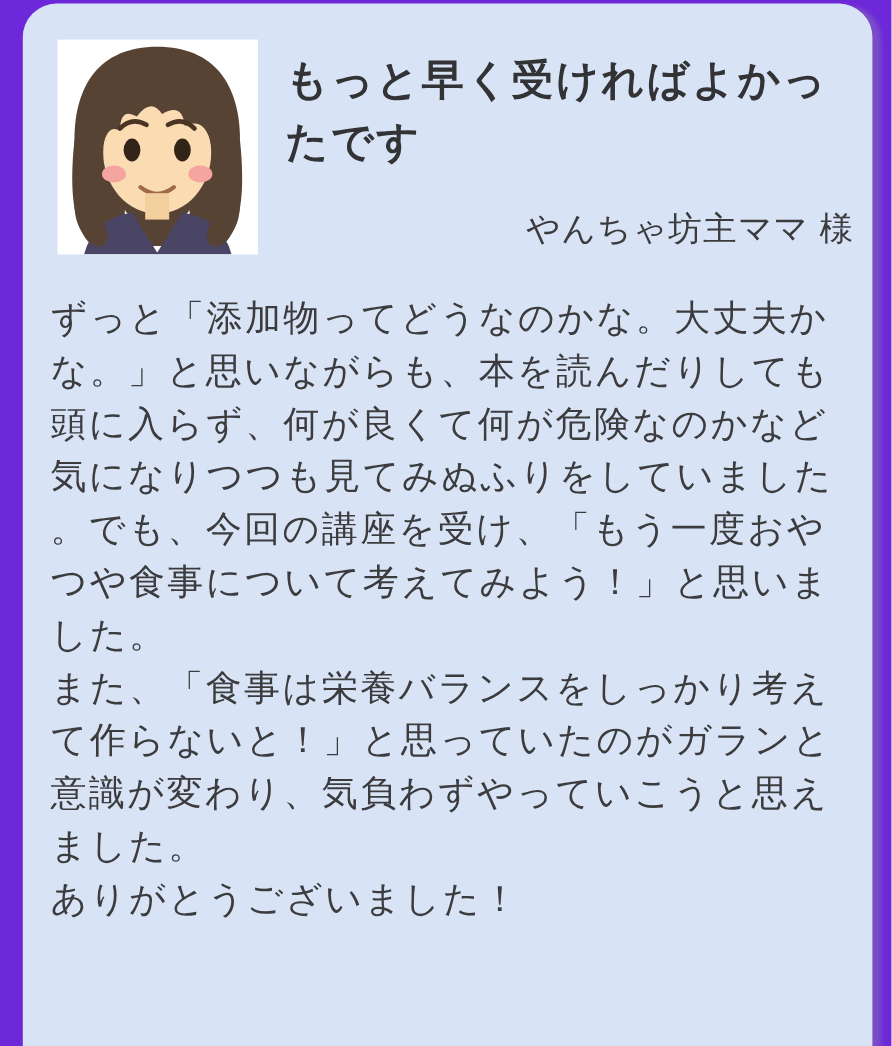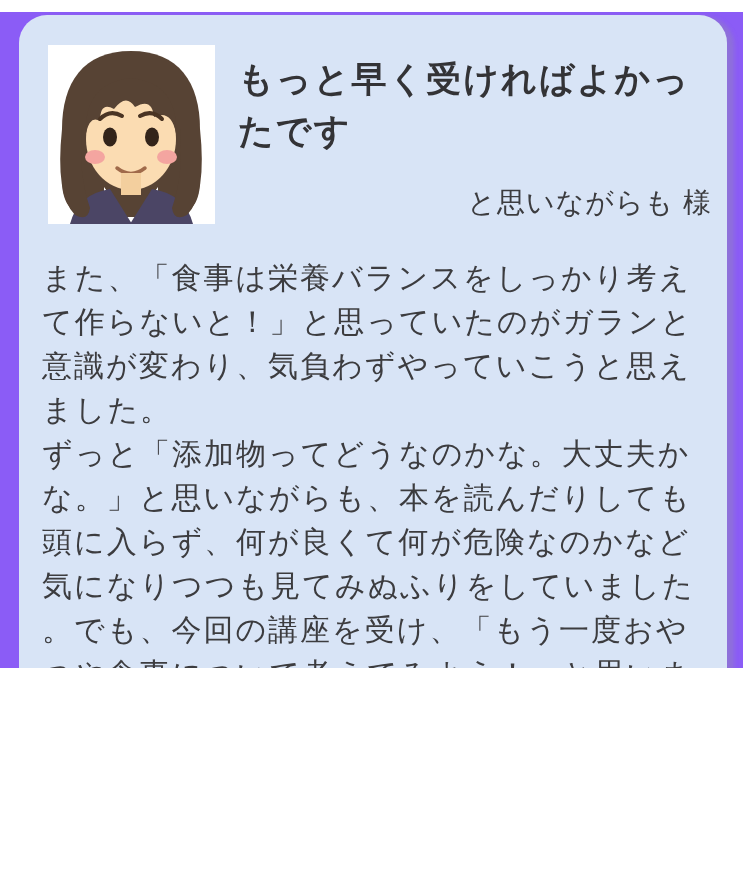--- a/index.html
+++ b/index.html
@@ -6,24 +6,23 @@
     margin: 0;
     padding: 0;
     width: 743px;
     height: 872px;
     overflow: hidden;
     font-family: "Liberation Sans", "DejaVu Sans", sans-serif;
   }
   .page {
     position: relative;
     width: 743px;
-    height: 656px;
-    background: #8b5cf6;
+    height: 872px;
+    background: #6d28d9;
     overflow: hidden;
-    margin-top: 12px;
   }
   .card {
     position: absolute;
     left: 19px;
     top: 3px;
     width: 708px;
     height: 869px;
     background: #d8e4f6;
     border-radius: 28px 28px 0 0;
     box-shadow: 7px 2px 4px rgba(150, 150, 165, 0.35);
@@ -116,22 +115,22 @@
         <path d="M 22,179 Q 30,149 62,144 L 84,179 Z" fill="#4b4565"></path>
         <path d="M 145,179 Q 137,149 104,144 L 82,179 Z" fill="#4b4565"></path>
 
         <path d="M 14,84 Q 7,150 27,170 Q 40,177 42,163 Q 30,128 34,84 Z" fill="#574334"></path>
         <path d="M 152,84 Q 159,150 139,170 Q 126,177 124,163 Q 136,128 132,84 Z" fill="#574334"></path>
       </svg>
     </div>
 
     <h1 class="title">もっと早く受ければよかったです</h1>
 
-    <div class="author">と思いながらも 様</div>
+    <div class="author">やんちゃ坊主ママ 様</div>
 
     <div class="body-text">
+      <p>ずっと「添加物ってどうなのかな。大丈夫かな。」と思いながらも、本を読んだりしても頭に入らず、何が良くて何が危険なのかなど気になりつつも見てみぬふりをしていました。でも、今回の講座を受け、「もう一度おやつや食事について考えてみよう！」と思いました。</p>
       <p>また、「食事は栄養バランスをしっかり考えて作らないと！」と思っていたのがガランと意識が変わり、気負わずやっていこうと思えました。</p>
-      <p>ずっと「添加物ってどうなのかな。大丈夫かな。」と思いながらも、本を読んだりしても頭に入らず、何が良くて何が危険なのかなど気になりつつも見てみぬふりをしていました。でも、今回の講座を受け、「もう一度おやつや食事について考えてみよう！」と思いました。</p>
       <p>ありがとうございました！</p>
     </div>
 
   </div>
 </div>
 
 </body></html>

